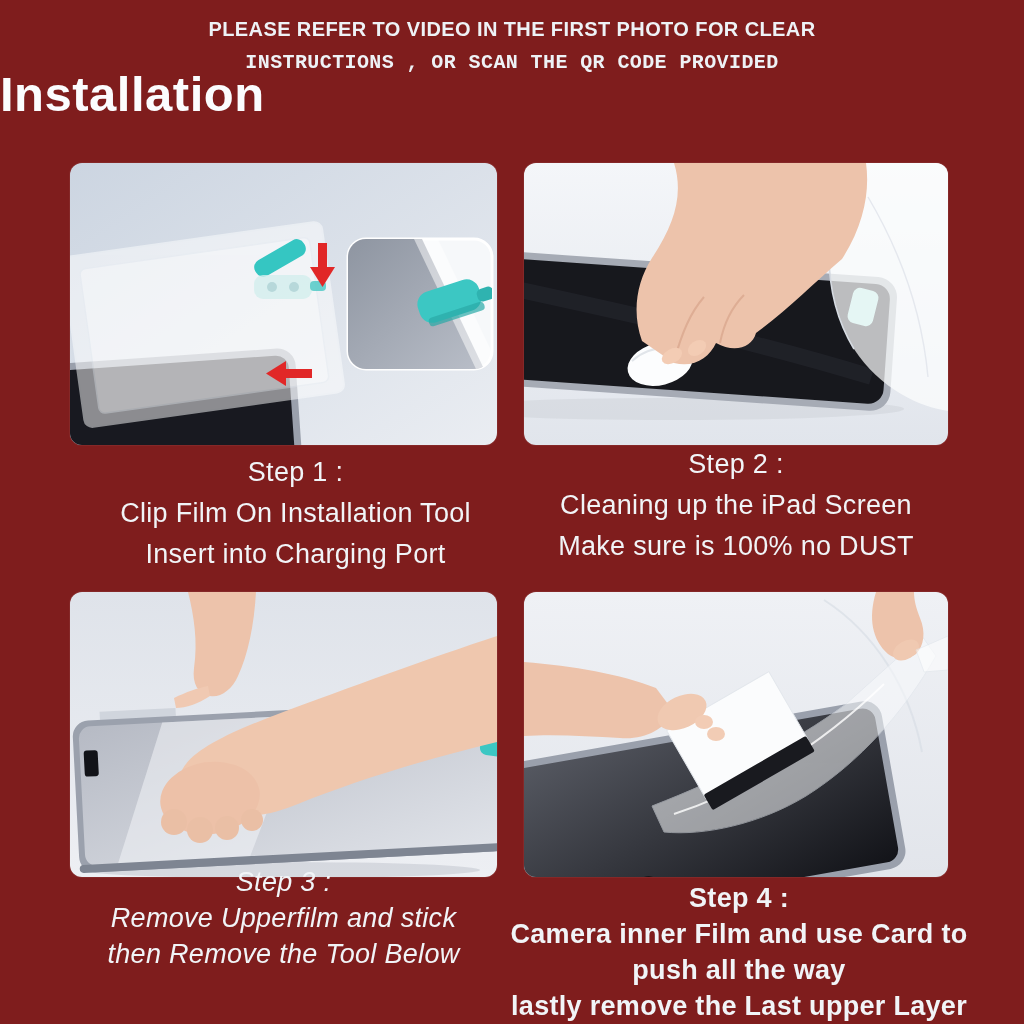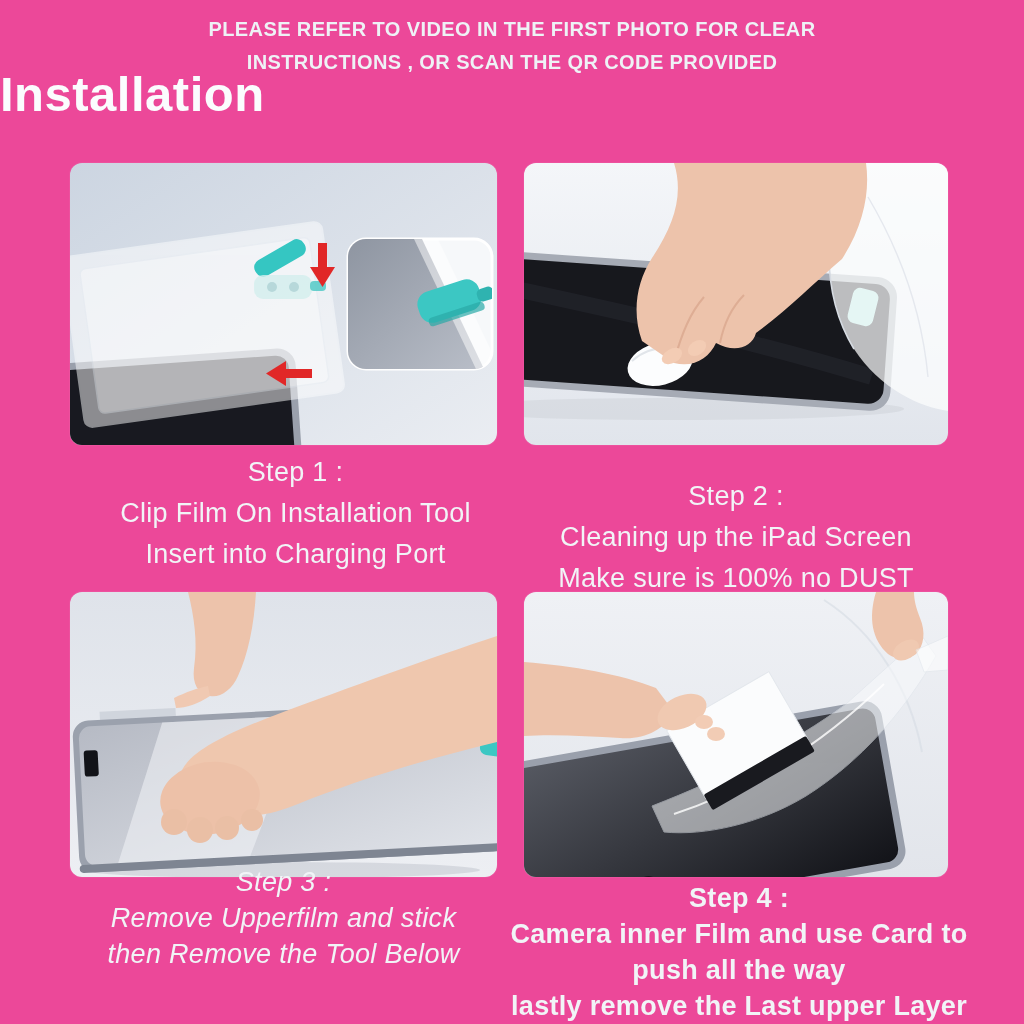--- a/index.html
+++ b/index.html
@@ -1,35 +1,35 @@
 <!DOCTYPE html>
 <html><head>
 <meta charset="utf-8">
 <style>
   html,body{margin:0;padding:0;background:#082b48;}
-  .canvas{position:relative;width:1024px;height:1024px;background:#ec4899;overflow:hidden;
+  .canvas{position:relative;width:1024px;height:1024px;background:#7f1d1d;overflow:hidden;
           font-family:"Liberation Sans",sans-serif;}
   .top-note{position:absolute;left:0;width:1024px;text-align:center;color:#eef2f6;
             font-weight:bold;font-size:20px;letter-spacing:.4px;}
   .note1{top:18px;}
-  .note2{top:51px;}
+  .note2{top:51px;font-family:Liberation Mono, monospace;}
   .title{position:absolute;left:0;top:66px;width:1024px;text-align:left;color:#fbfcfe;
          font-weight:bold;font-size:49px;letter-spacing:.5px;line-height:56px;}
   .panel{position:absolute;border-radius:12px;overflow:hidden;
          box-shadow:0 0 0 1px rgba(255,255,255,.05);}
   .panel svg{display:block;width:100%;height:100%;}
   #p1{left:70px;top:163px;width:427px;height:282px;}
   #p2{left:524px;top:163px;width:424px;height:282px;}
   #p3{left:70px;top:592px;width:427px;height:285px;}
   #p4{left:524px;top:592px;width:424px;height:285px;}
   .caption{position:absolute;text-align:center;color:#f1f4f7;letter-spacing:.3px;}
   .caption .ln{font-size:27px;line-height:41px;white-space:nowrap;}
   .caption.tight .ln{line-height:36px;}
   #cap1{left:62px;top:452px;width:467px;}
-  #cap2{left:506px;top:476px;width:460px;}
+  #cap2{left:506px;top:444px;width:460px;}
   #cap3{left:50px;top:864px;width:467px;font-style:italic;}
   #cap4{left:496px;top:880px;width:486px;font-weight:bold;}
 </style>
 </head>
 <body>
 
 <div class="canvas">
 
   <div class="top-note note1">PLEASE REFER TO VIDEO IN THE FIRST PHOTO FOR CLEAR</div>
   <div class="top-note note2">INSTRUCTIONS , OR SCAN THE QR CODE PROVIDED</div>

